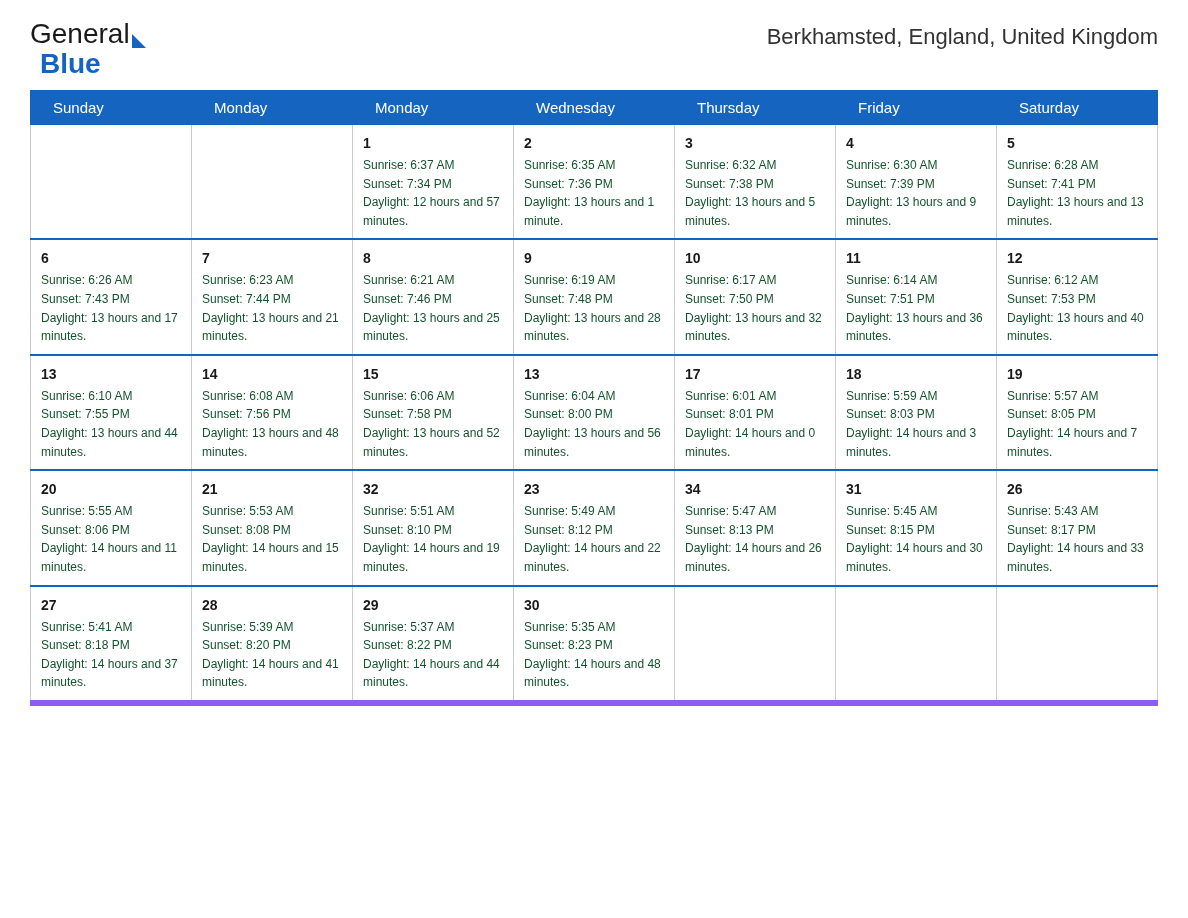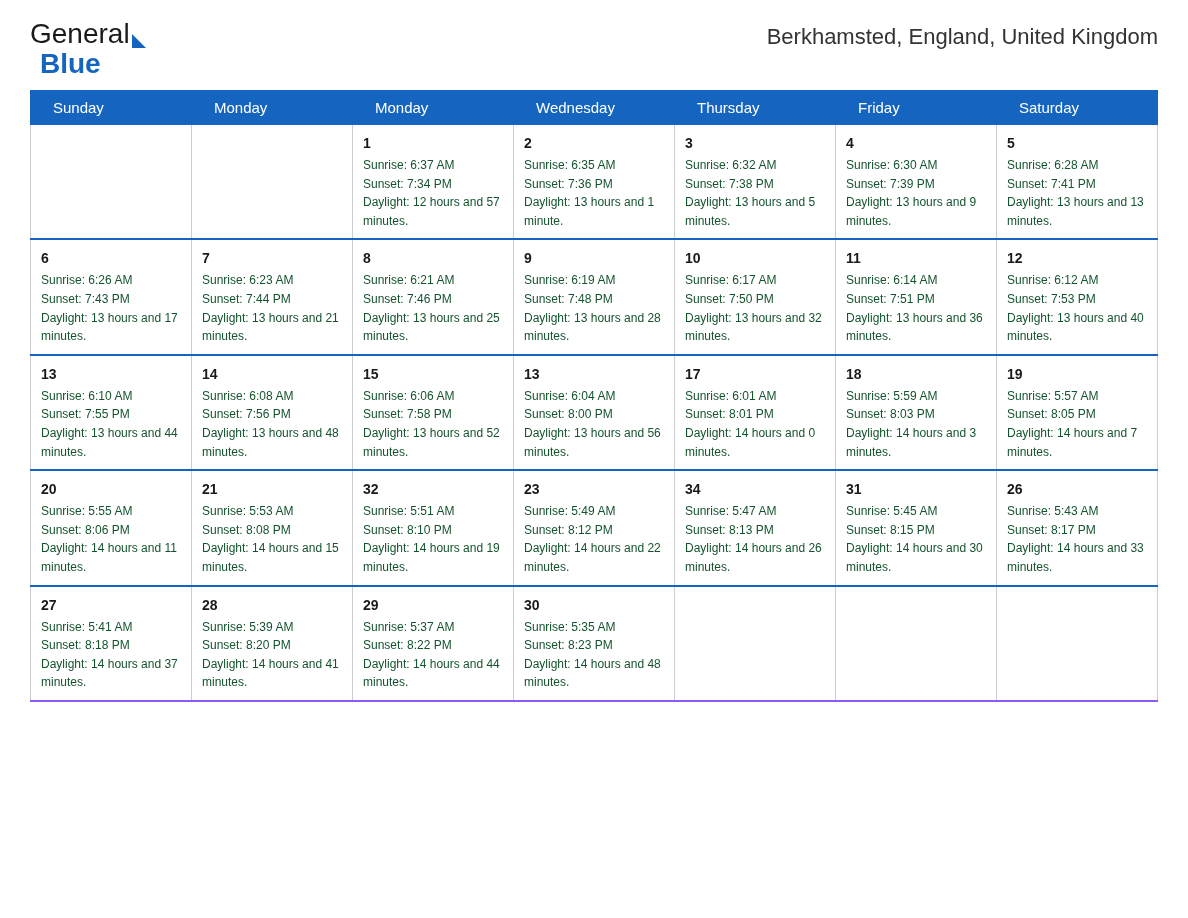--- a/index.html
+++ b/index.html
@@ -91,21 +91,21 @@
       margin-bottom: 2px;
       color: #1a1a1a;
     }
     .day-info {
       color: #14532d;
       font-size: 12px;
       line-height: 1.55;
     }
     .empty-cell { background: #fff; }
     tbody tr { border-bottom: 2px solid #1565c0; }
-    tbody tr:last-child { border-bottom: 2px solid #8b5cf6; }
+    tbody tr:last-child { border-bottom: 6px solid #8b5cf6; }
   </style>
 </head>
 <body>
 
 <div class="header-area">
   <div class="logo-area">
     <div class="logo-text">
       <span class="logo-general">General</span>
       <span class="logo-arrow"></span>
     </div>

